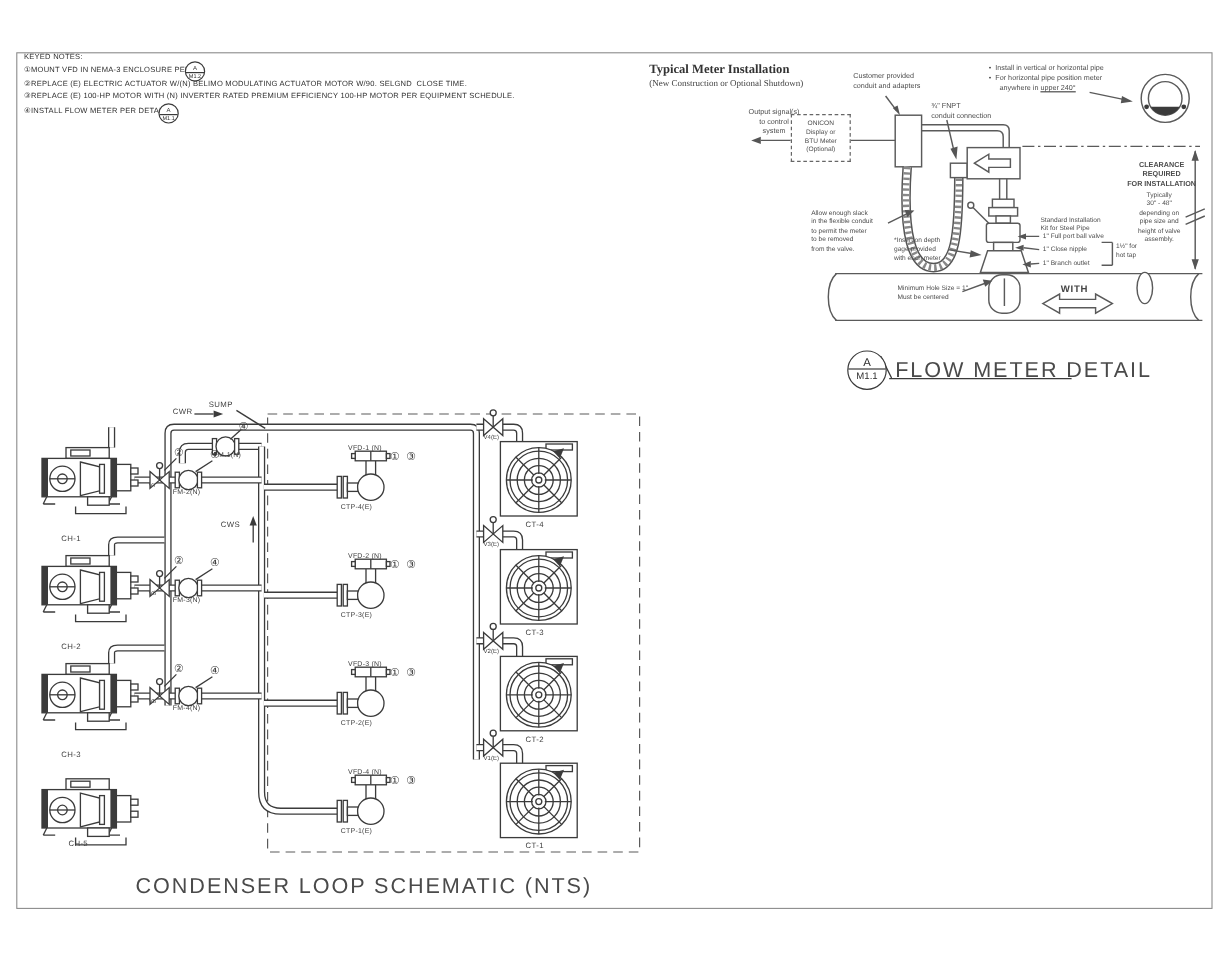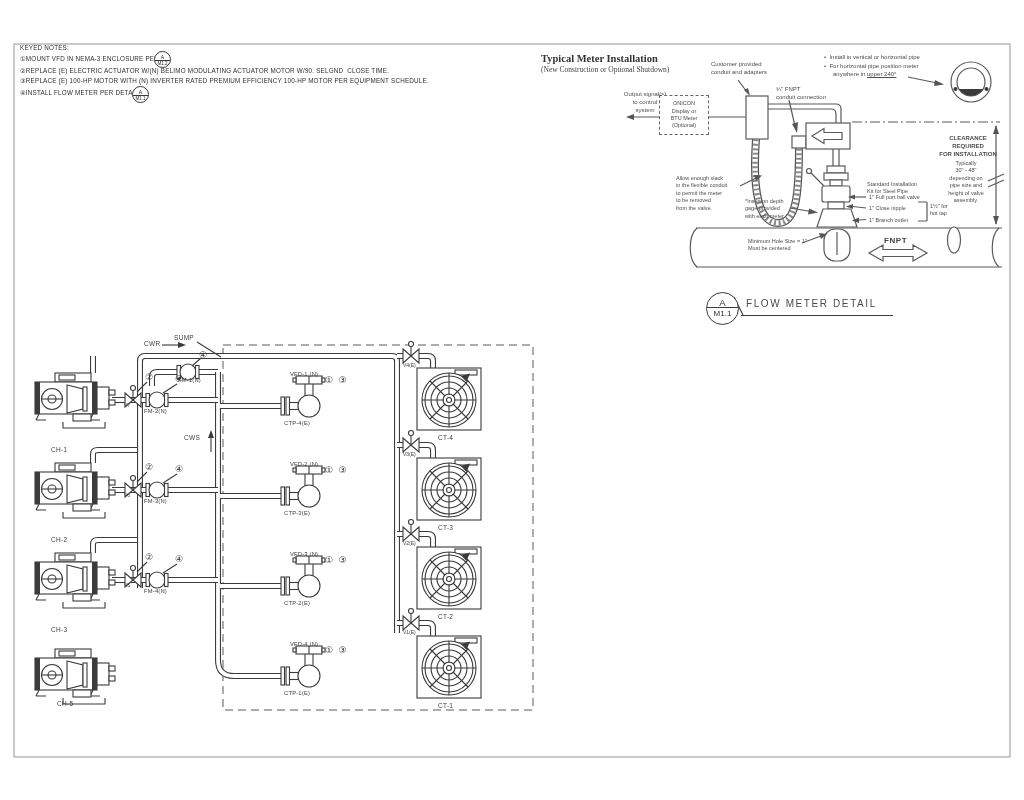--- a/index.html
+++ b/index.html
@@ -14,21 +14,21 @@
   .t55{font-size:5.5px;color:#4d4d4d;line-height:1.35;}
   .cad{font-size:6.5px;letter-spacing:.3px;}
   .cadS{font-size:5.8px;letter-spacing:.2px;}
   .cadT{font-size:5px;}
   .knb{font-size:9px;color:#333;line-height:1;}
   .knb8{font-size:9px;color:#333;letter-spacing:1.5px;line-height:1;}
   .mtitle{font-family:"Liberation Serif",serif;font-weight:bold;font-size:10.5px;color:#333;}
   .msub{font-family:"Liberation Serif",serif;font-size:7.5px;color:#444;}
   .flowlbl{font-size:8px;font-weight:bold;letter-spacing:.6px;color:#444;}
   .clr{font-size:6px;font-weight:bold;color:#4d4d4d;line-height:1.3;}
-  .dtitle,.stitle{font-size:10px;letter-spacing:1.6px;color:#4a4a4a;}
+  .dtitle,.stitle{font-size:18px;letter-spacing:1.6px;color:#4a4a4a;}
   .u{text-decoration:underline;}
   .refbub{position:absolute;border:1px solid #3a3a3a;border-radius:50%;box-sizing:border-box;
           display:flex;flex-direction:column;align-items:center;background:#fff;color:#2e2e2e;}
   .refbub .a{font-size:5px;line-height:1;padding-top:2.5px;}
   .refbub .b{font-size:4.6px;line-height:1;border-top:.8px solid #3a3a3a;width:100%;
              text-align:center;padding-top:1px;}
   .refbub.big .a{font-size:9.5px;padding-top:4.5px;}
   .refbub.big .b{font-size:8px;padding-top:2px;}
   .onicon{position:absolute;border:1.2px dashed #666;background:#fff;display:flex;align-items:center;
           justify-content:center;text-align:center;font-size:5.5px;color:#4d4d4d;
@@ -309,21 +309,21 @@
 <div class="lbl t55" style="left:745px;top:198px;">*Insertion depth
 gage provided
 with each meter</div>
 <div class="lbl t55" style="left:867px;top:181px;">Standard Installation
 Kit for Steel Pipe</div>
 <div class="lbl t55" style="left:869px;top:193.5px;">1" Full port ball valve</div>
 <div class="lbl t55" style="left:869px;top:205px;">1" Close nipple</div>
 <div class="lbl t55" style="left:869px;top:216.5px;">1" Branch outlet</div>
 <div class="lbl t55" style="left:748px;top:238px;">Minimum Hole Size = 1"
 Must be centered</div>
-<div class="lbl flowlbl" style="left:884px;top:236px;">FNPT</div>
+<div class="lbl flowlbl" style="left:884px;top:236px;">WITH</div>
 <div class="lbl clr ctr" style="left:928px;top:135px;width:80px;">CLEARANCE
 REQUIRED
 FOR INSTALLATION</div>
 <div class="lbl t55 ctr" style="left:936px;top:160px;width:60px;">Typically
 30" - 48"
 depending on
 pipe size and
 height of valve
 assembly.</div>
 <div class="lbl t55" style="left:930px;top:203px;">1½" for
@@ -376,14 +376,15 @@
 
 <div class="lbl cadT" style="left:403px;top:362px;">V4(E)</div>
 <div class="lbl cad" style="left:438px;top:434px;">CT-4</div>
 <div class="lbl cadT" style="left:403px;top:451px;">V3(E)</div>
 <div class="lbl cad" style="left:438px;top:524px;">CT-3</div>
 <div class="lbl cadT" style="left:403px;top:540px;">V2(E)</div>
 <div class="lbl cad" style="left:438px;top:613px;">CT-2</div>
 <div class="lbl cadT" style="left:403px;top:629px;">V1(E)</div>
 <div class="lbl cad" style="left:438px;top:702px;">CT-1</div>
 
+<div class="lbl stitle" style="left:113px;top:727px;">CONDENSER LOOP SCHEMATIC (NTS)</div>
 
 </div>
 
 </body></html>

